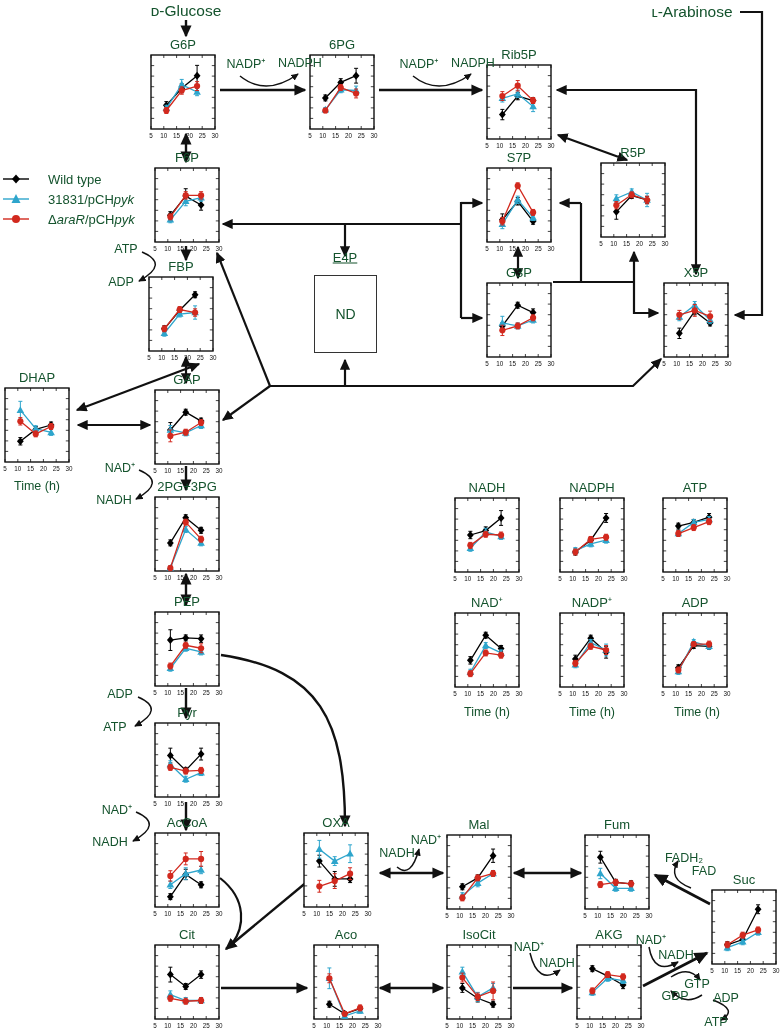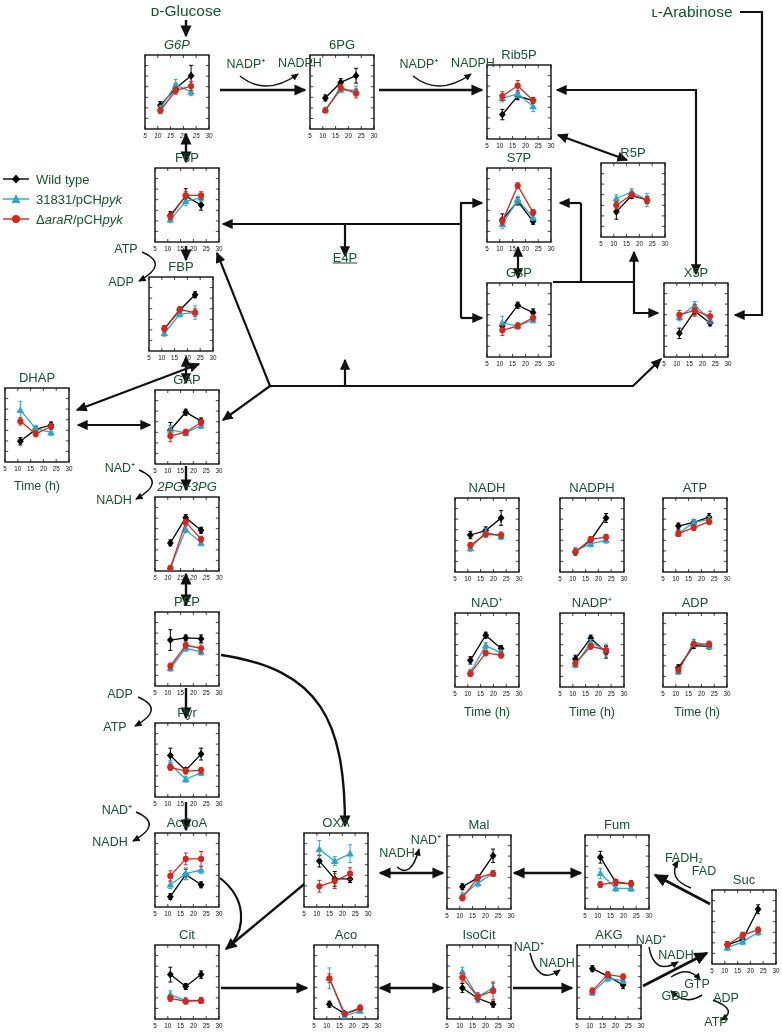--- a/index.html
+++ b/index.html
@@ -8,21 +8,21 @@
   #wires{position:absolute;left:0;top:0;z-index:1;}
   .toplabel{position:absolute;z-index:3;font-size:15.5px;white-space:nowrap;transform:translate(-50%,-50%);}
   .plot{position:absolute;width:66px;height:88px;z-index:2;}
   .ptitle{position:absolute;top:-16px;left:33px;transform:translateX(-50%);font-size:13px;
           line-height:14px;white-space:nowrap;}
   .pchart{position:absolute;left:0;top:0;overflow:visible;}
   .tl{font-size:6.3px;fill:#111;text-anchor:middle;font-family:"Liberation Sans",sans-serif;}
   .rlabel{position:absolute;z-index:3;font-size:12.5px;white-space:nowrap;transform:translate(-50%,-50%);}
   .tlabel{position:absolute;z-index:3;font-size:12.5px;white-space:nowrap;transform:translate(-50%,-50%);}
   #legend{position:absolute;left:2px;top:169px;z-index:3;}
-  .lrow{display:flex;align-items:center;height:20px;}
+  .lrow{display:flex;align-items:center;height:20px;gap:12px;}
   .lmark{width:30px;height:12px;margin-right:4px;overflow:visible;}
   .ltext{font-size:13px;white-space:nowrap;}
   .it{font-style:italic;margin-top:41px;}
   #e4p-box{position:absolute;left:314px;top:275px;width:61px;height:76px;border:1.6px solid #333;
            z-index:2;background:#fff;display:flex;align-items:center;justify-content:center;font-size:14px;}
   #e4p-title{position:absolute;left:345px;top:257px;transform:translate(-50%,-50%);font-size:13px;z-index:3;text-decoration:underline;}
 </style>
 </head>
 <body>
 
@@ -112,20 +112,23 @@
     <div class="lrow">
       <svg class="lmark">
         <line x1="1" y1="6" x2="27" y2="6" stroke-width="1.4" stroke="#D2291E"></line>
         <circle cx="14" cy="6" r="4" fill="#D2291E"></circle>
       </svg>
       <span class="ltext"><span>Δ</span><span class="it">araR</span><span>/pCH</span><span class="it">pyk</span></span>
     </div>
   </div>
 
   <div id="e4p-title">E4P</div>
+  <div id="e4p-box">
+      <span>ND</span>
+    </div>
 
   <span class="tlabel" style="left:37px;top:486px">Time (h)</span>
   <span class="tlabel" style="left:487px;top:712px">Time (h)</span>
   <span class="tlabel" style="left:592px;top:712px">Time (h)</span>
   <span class="tlabel" style="left:697px;top:712px">Time (h)</span>
 
   <span class="rlabel" style="left:246px;top:63px">NADP⁺</span>
   <span class="rlabel" style="left:300px;top:63px">NADPH</span>
   <span class="rlabel" style="left:419px;top:63px">NADP⁺</span>
   <span class="rlabel" style="left:473px;top:63px">NADPH</span>
@@ -144,21 +147,21 @@
   <span class="rlabel" style="left:529px;top:946px">NAD⁺</span>
   <span class="rlabel" style="left:557px;top:963px">NADH</span>
   <span class="rlabel" style="left:651px;top:939px">NAD⁺</span>
   <span class="rlabel" style="left:676px;top:955px">NADH</span>
   <span class="rlabel" style="left:697px;top:984px">GTP</span>
   <span class="rlabel" style="left:675px;top:996px">GDP</span>
   <span class="rlabel" style="left:726px;top:998px">ADP</span>
   <span class="rlabel" style="left:716px;top:1022px">ATP</span>
 
   <div id="plots">
-      <div class="plot" style="left: 144px; top: 54px; font-style: italic;">
+      <div class="plot" style="left: 150px; top: 54px;">
         <div class="ptitle">G6P</div>
         <svg class="pchart" width="66" height="88">
           <rect x="1" y="1" width="64" height="74" fill="#fff" stroke="#111" stroke-width="1.4"></rect>
           <line x1="1.0" y1="75" x2="1.0" y2="72" stroke="#111" stroke-width="0.8"></line>
           <line x1="1.0" y1="1" x2="1.0" y2="4" stroke="#111" stroke-width="0.8"></line>
           <text x="1.0" y="84" class="tl">5</text>
           <line x1="13.8" y1="75" x2="13.8" y2="72" stroke="#111" stroke-width="0.8"></line>
           <line x1="13.8" y1="1" x2="13.8" y2="4" stroke="#111" stroke-width="0.8"></line>
           <text x="13.8" y="84" class="tl">10</text>
           <line x1="26.6" y1="75" x2="26.6" y2="72" stroke="#111" stroke-width="0.8"></line>
@@ -969,21 +972,21 @@
           <line x1="29.72" y1="46.14" x2="33.72" y2="46.14" stroke="#D2291E" stroke-width="1"></line>
           <line x1="47.08" y1="30.599999999999994" x2="47.08" y2="36.519999999999996" stroke="#D2291E" stroke-width="1"></line>
           <line x1="45.08" y1="30.599999999999994" x2="49.08" y2="30.599999999999994" stroke="#D2291E" stroke-width="1"></line>
           <line x1="45.08" y1="36.519999999999996" x2="49.08" y2="36.519999999999996" stroke="#D2291E" stroke-width="1"></line>
           <polyline points="16.36,46.879999999999995 31.72,43.18 47.08,33.559999999999995 " fill="none" stroke="#D2291E" stroke-width="1.3"></polyline>
           <circle cx="16.36" cy="46.879999999999995" r="3.1" fill="#D2291E"></circle>
           <circle cx="31.72" cy="43.18" r="3.1" fill="#D2291E"></circle>
           <circle cx="47.08" cy="33.559999999999995" r="3.1" fill="#D2291E"></circle>
         </svg>
       </div>
-      <div class="plot" style="left: 154px; top: 496px; font-style: italic;">
+      <div class="plot" style="left: 154px; top: 496px;">
         <div class="ptitle">2PG+3PG</div>
         <svg class="pchart" width="66" height="88">
           <rect x="1" y="1" width="64" height="74" fill="#fff" stroke="#111" stroke-width="1.4"></rect>
           <line x1="1.0" y1="75" x2="1.0" y2="72" stroke="#111" stroke-width="0.8"></line>
           <line x1="1.0" y1="1" x2="1.0" y2="4" stroke="#111" stroke-width="0.8"></line>
           <text x="1.0" y="84" class="tl">5</text>
           <line x1="13.8" y1="75" x2="13.8" y2="72" stroke="#111" stroke-width="0.8"></line>
           <line x1="13.8" y1="1" x2="13.8" y2="4" stroke="#111" stroke-width="0.8"></line>
           <text x="13.8" y="84" class="tl">10</text>
           <line x1="26.6" y1="75" x2="26.6" y2="72" stroke="#111" stroke-width="0.8"></line>

